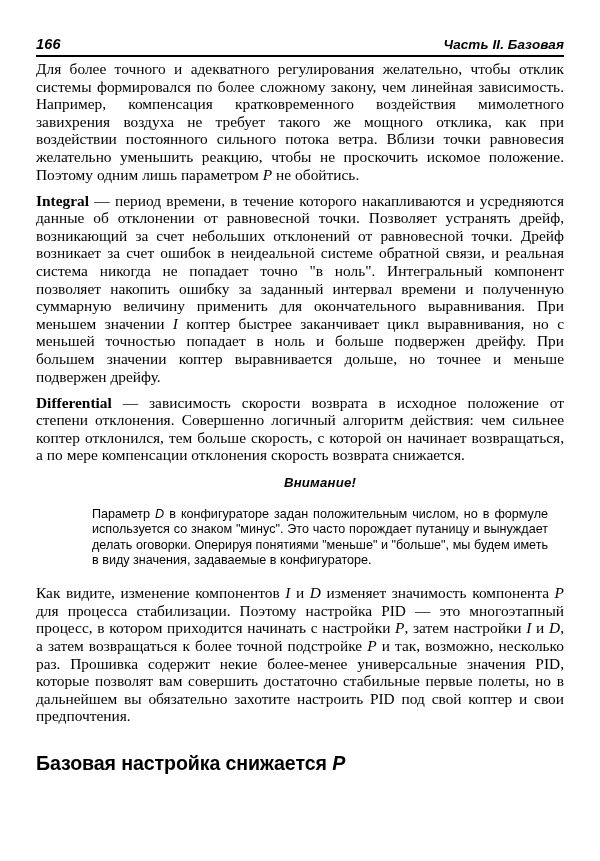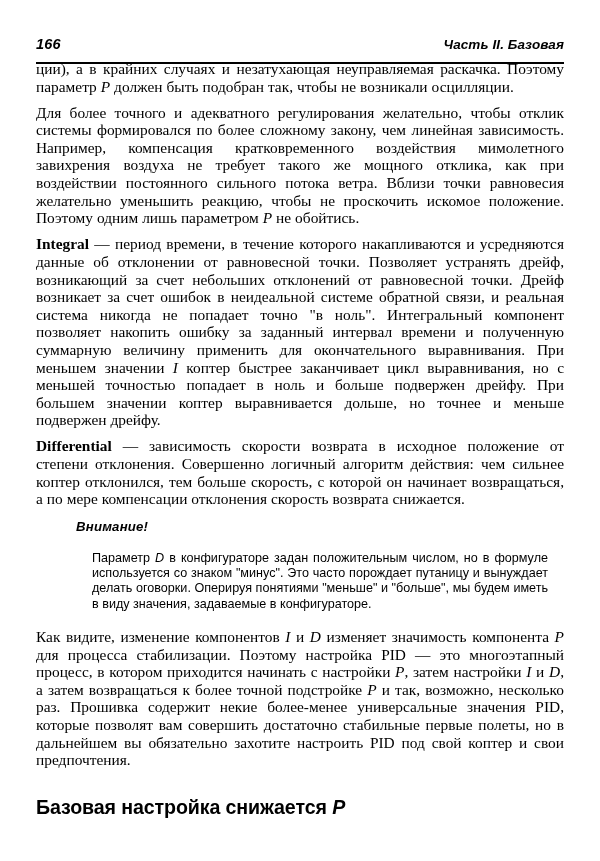--- a/index.html
+++ b/index.html
@@ -29,21 +29,21 @@
   .running-head {
     position: absolute;
     left: 36px;
     right: 36px;
     top: 28px;
     height: 24px;
     display: flex;
     align-items: flex-end;
     justify-content: space-between;
     border-bottom: 2.2px solid #000;
-    padding-bottom: 10px;
+    padding-bottom: 3px;
     gap: 20px;
   }
   .folio {
     font-family: "Liberation Sans", "DejaVu Sans", sans-serif;
     font-weight: bold;
     font-style: italic;
     font-size: 14.5px;
     letter-spacing: 0.2px;
   }
   .running-title {
@@ -84,20 +84,21 @@
     padding-right: 0;
     font-family: "Liberation Sans", "DejaVu Sans", sans-serif;
   }
   .admonition-title {
     font-size: 13.2px;
     font-weight: bold;
     font-style: italic;
     line-height: 16px;
     margin: 0 0 3px 0;
     letter-spacing: 0.2px;
+    text-align: center;
   }
   .admonition-body {
     font-size: 12.6px;
     line-height: 15.3px;
     text-align: justify;
     text-justify: inter-word;
     margin: 16px;
   }
 
   
@@ -116,23 +117,20 @@
 
 <div class="page">
 
   <div class="running-head">
     <span class="folio">166</span>
     <span class="running-title">Часть II. Базовая</span>
   </div>
 
   <div class="column">
 
-    <p class="body">
-      <span>ции), а в крайних случаях и незатухающая неуправляемая раскачка. Поэтому параметр <i>P</i> должен быть подобран так, чтобы не возникали осцилляции.</span>
-    </p>
 
     <p class="body">
       <span>Для более точного и адекватного регулирования желательно, чтобы отклик системы формировался по более сложному закону, чем линейная зависимость. Например, компенсация кратковременного воздействия мимолетного завихрения воздуха не требует такого же мощного отклика, как при воздействии постоянного сильного потока ветра. Вблизи точки равновесия желательно уменьшить реакцию, чтобы не проскочить искомое положение. Поэтому одним лишь параметром <i>P</i> не обойтись.</span>
     </p>
 
     <p class="body">
       <span class="lead">Integral</span><span> — период времени, в течение которого накапливаются и усредняются данные об отклонении от равновесной точки. Позволяет устранять дрейф, возникающий за счет небольших отклонений от равновесной точки. Дрейф возникает за счет ошибок в неидеальной системе обратной связи, и реальная система никогда не попадает точно "в ноль". Интегральный компонент позволяет накопить ошибку за заданный интервал времени и полученную суммарную величину применить для окончательного выравнивания. При меньшем значении <i>I</i> коптер быстрее заканчивает цикл выравнивания, но с меньшей точностью попадает в ноль и больше подвержен дрейфу. При большем значении коптер выравнивается дольше, но точнее и меньше подвержен дрейфу.</span>
     </p>
 
     <p class="body">

